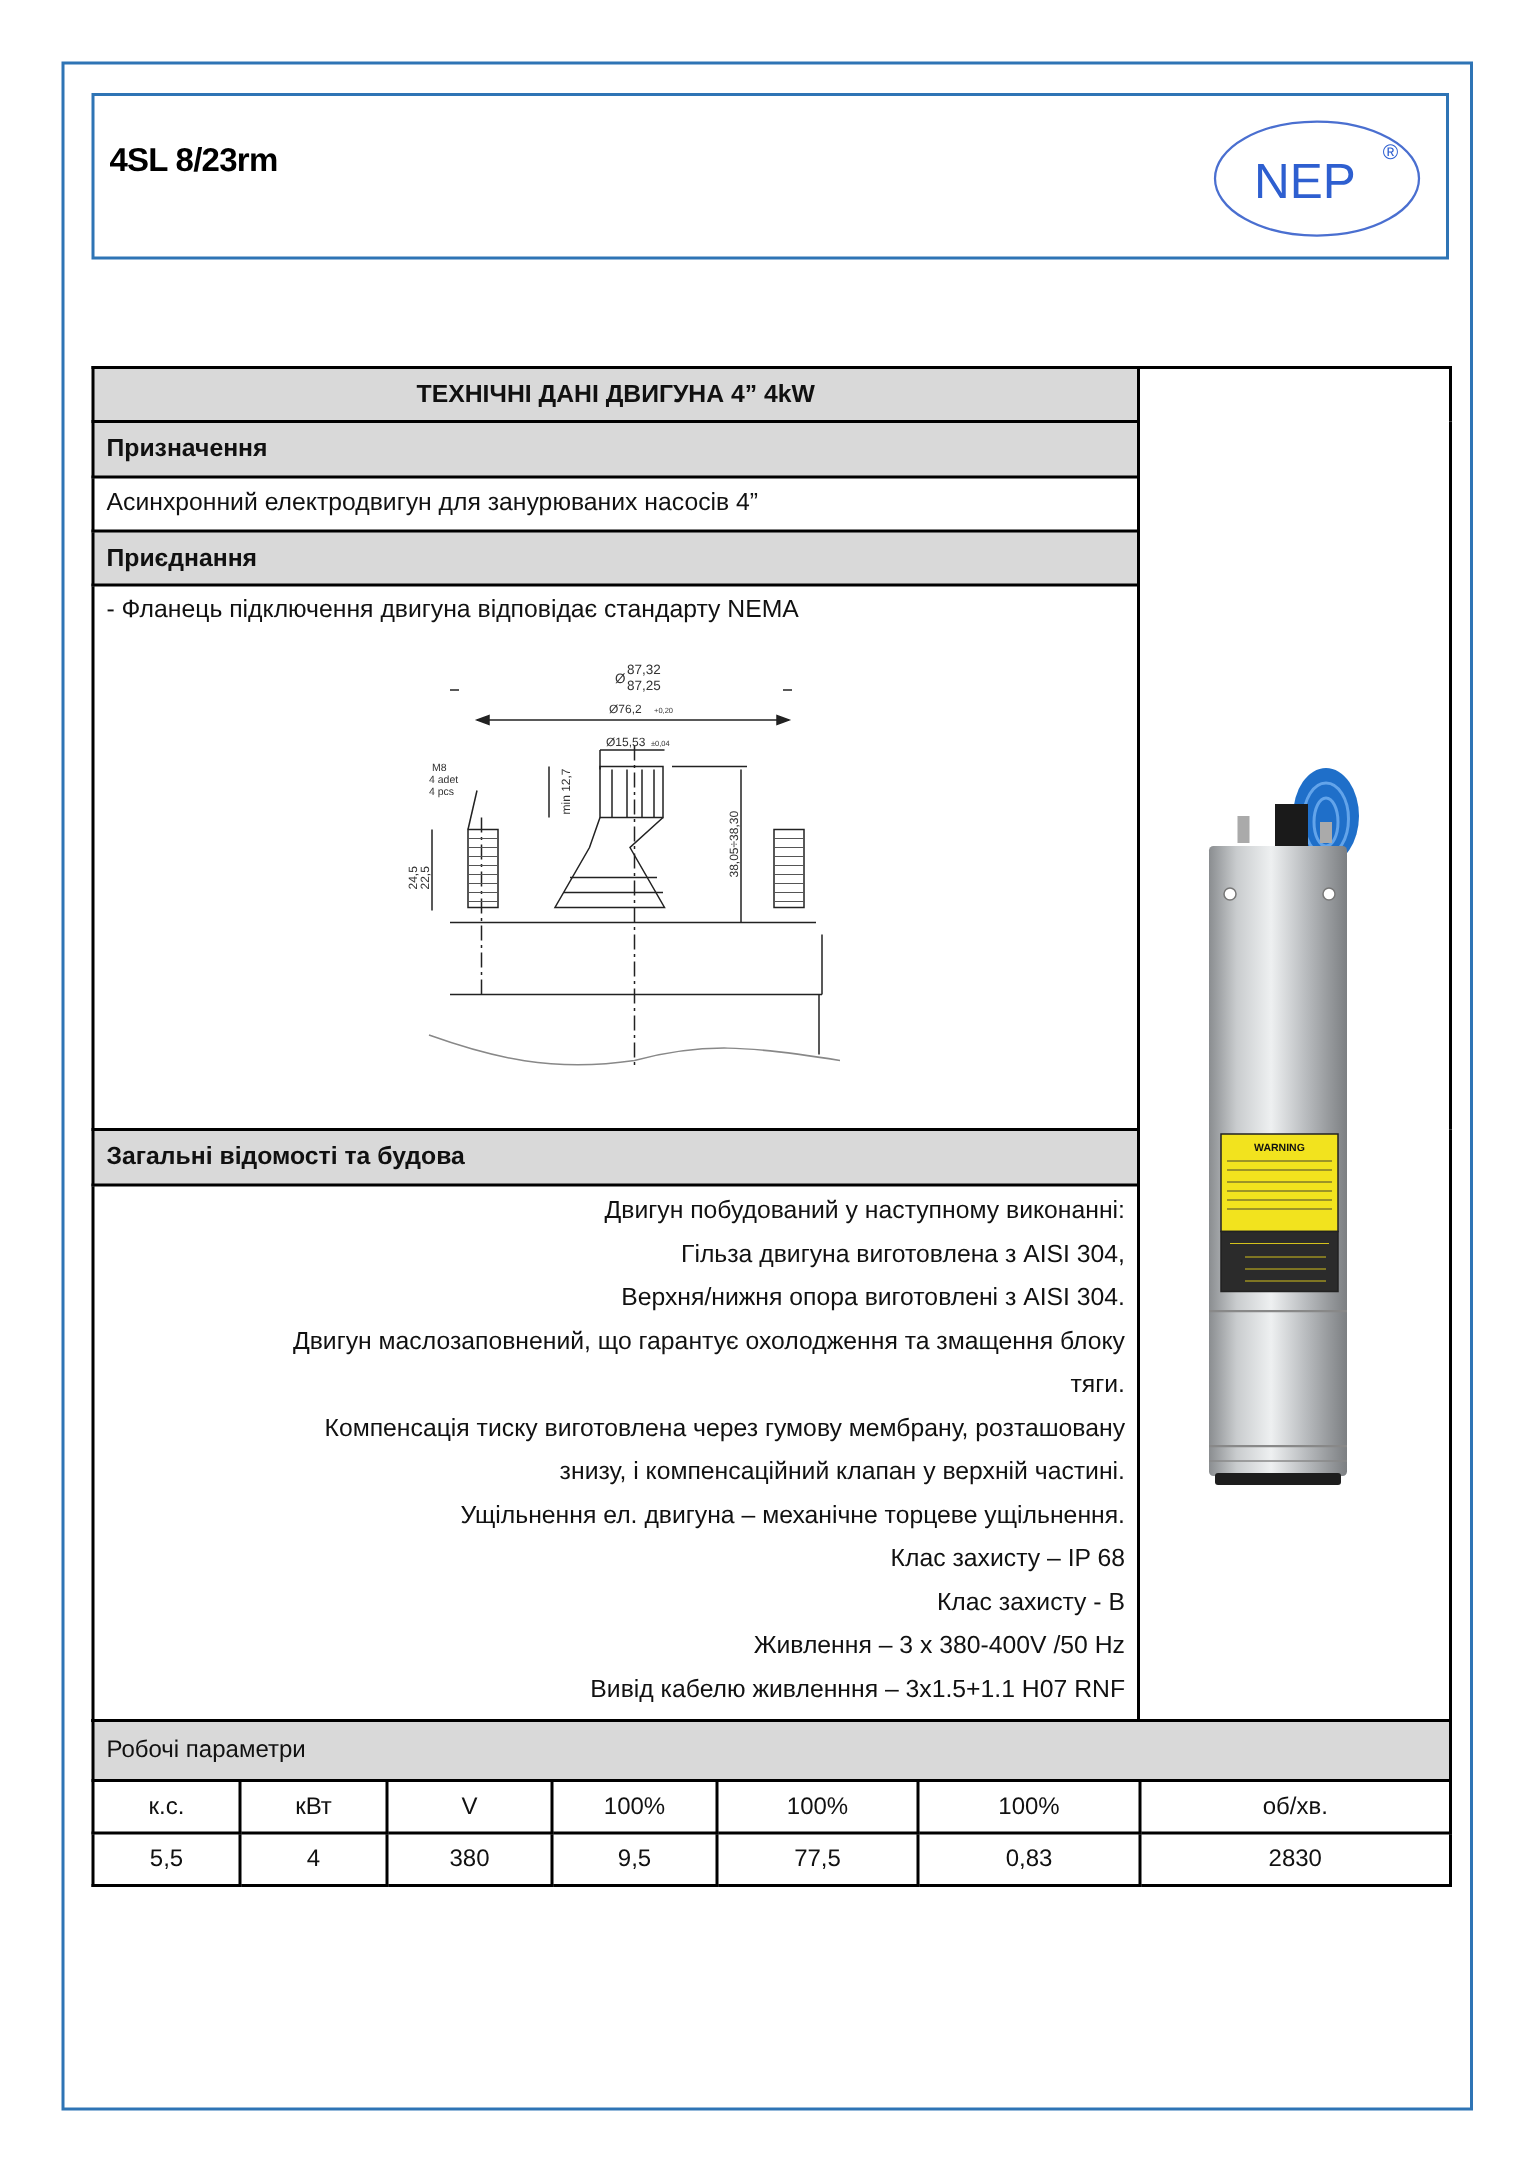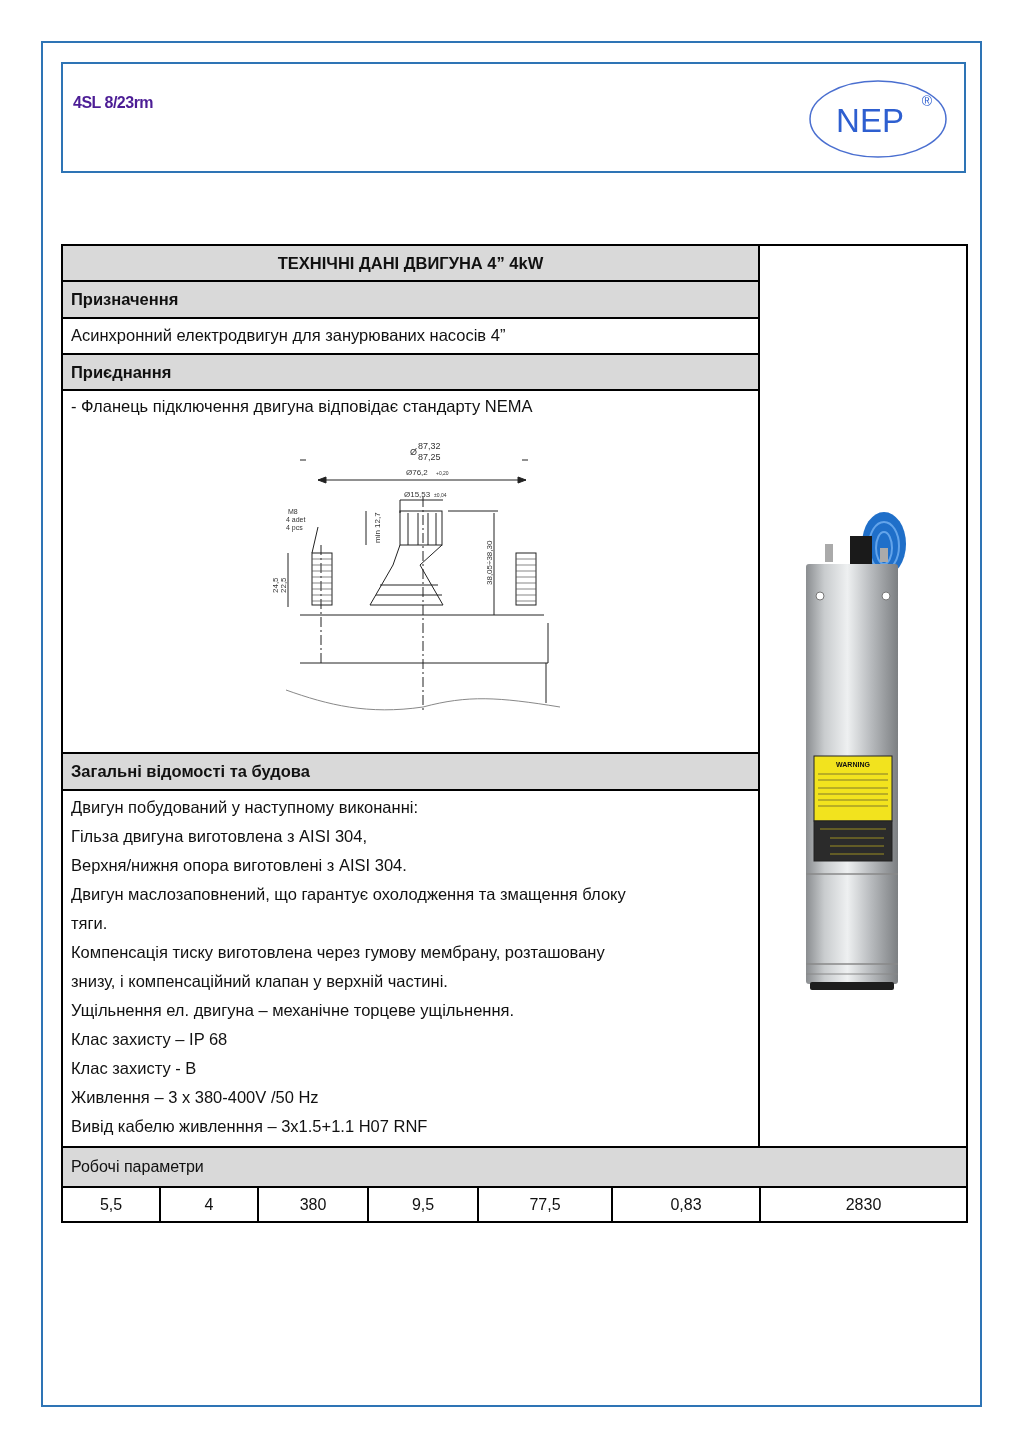--- a/index.html
+++ b/index.html
@@ -2,33 +2,33 @@
 <html><head>
 <meta charset="utf-8">
 <style>
   html, body { margin:0; padding:0; background:#ffffff; }
   body { width:1026px; height:1450px; position:relative; overflow:hidden;
          font-family:"Liberation Sans", sans-serif; color:#111; }
   .page-frame { position:absolute; left:41px; top:41px; width:941px; height:1366px;
                 border:2px solid #2e74b5; box-sizing:border-box; }
   .header-box { position:absolute; left:61px; top:62px; width:905px; height:111px;
                 border:2px solid #2e74b5; box-sizing:border-box; }
-  .doc-title { position:absolute; left:10px; top:30px; font-size:16px; font-weight:bold;
-               color:#4c1d95; letter-spacing:-0.5px; }
+  .doc-title { position:absolute; left:10px; top:30px; font-size:22px; font-weight:bold;
+               color:#000000; letter-spacing:-0.5px; }
   .logo { position:absolute; right:14px; top:12px; width:142px; height:82px; }
 
   .spec-table { position:absolute; left:61px; top:244px; width:905px; border-collapse:collapse;
                 table-layout:fixed; font-size:16.5px; }
   .spec-table td { border:2px solid #000; padding:0 8px; vertical-align:middle; }
   .grey { background:#d9d9d9; }
   .rowh { height:36px; }
   .title-cell { text-align:center; font-weight:bold;margin-top:48px; }
   .bold { font-weight:bold; }
   .img-cell { padding:0 !important; vertical-align:top !important; position:relative; }
-  .body-lines { padding-top:2px !important; padding-bottom:2px !important; vertical-align:top !important; }
+  .body-lines { padding-top:2px !important; padding-bottom:2px !important; vertical-align:top !important;text-align:right; }
   .body-lines div { line-height:29px; }
   .drawing-cell { vertical-align:top !important; padding:0 !important; height:358px; position:relative; }
   .drawing-cell .text-line { padding:2px 8px 0 8px; line-height:26px; }
   .drawing { position:absolute; left:185px; top:44px; }
 
   .params { position:absolute; left:61px; top:1146px; width:905px; border-collapse:collapse;
             table-layout:fixed; font-size:16px; }
   .params td { border:2px solid #000; text-align:center; vertical-align:middle; padding:0 4px; }
   .params .sect { text-align:left; padding-left:8px; height:38px; background:#d9d9d9; }
   .params .hdr { height:66px; vertical-align:top; padding-top:2px; line-height:30px; }
@@ -222,20 +222,29 @@
       <col style="width:110px">
       <col style="width:110px">
     <col style="width:134px">
       <col style="width:148px">
       <col style="width:207px">
   </colgroup>
   <tbody>
       <tr>
         <td class="sect" colspan="7">Робочі параметри</td>
       </tr>
+  <tr class="unit">
+    <td>к.с.</td>
+    <td>кВт</td>
+    <td>V</td>
+    <td>100%</td>
+    <td>100%</td>
+    <td>100%</td>
+    <td>об/хв.</td>
+  </tr>
   <tr class="val">
     <td>5,5</td>
     <td>4</td>
     <td>380</td>
     <td>9,5</td>
     <td>77,5</td>
     <td>0,83</td>
     <td>2830</td>
   </tr>
 </tbody>

